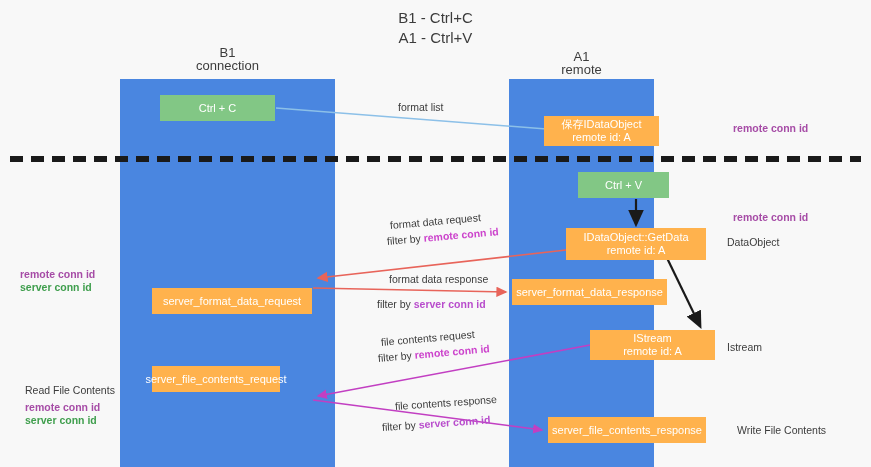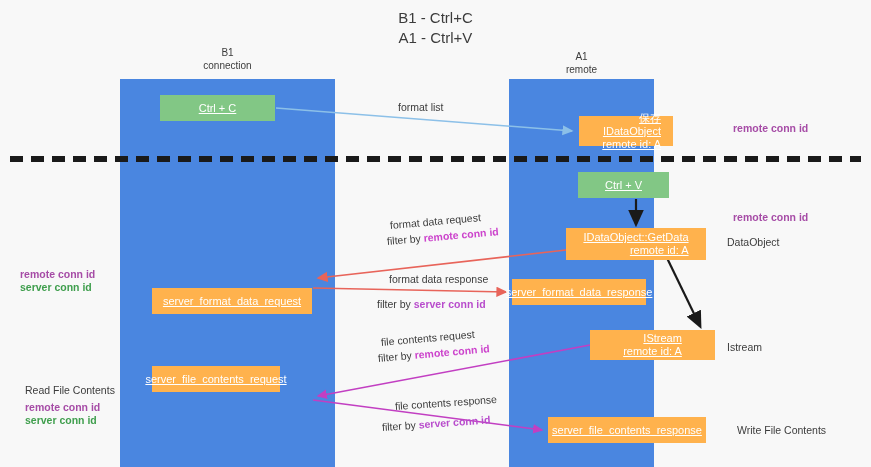--- a/index.html
+++ b/index.html
@@ -19,21 +19,21 @@
     position:absolute;
     background:#4a86e0;
   }
   #lane-b1 { left:120px; top:79px; width:215px; height:388px; }
   #lane-a1 { left:509px; top:79px; width:145px; height:388px; }
 
   
   .lane-head {
     position:absolute;
     text-align:center;
-    font-size:10px;
+    font-size:13px;
     line-height:13px;
     color:#3c3c3c;
     white-space:pre-line;
   }
   #head-b1 { left:120px; top:46px; width:215px; }
   #head-a1 { left:509px; top:50px; width:145px; }
 
   
   #title {
     position:absolute; left:0; top:8px; width:871px;
@@ -44,37 +44,36 @@
   
   #divider {
     position:absolute; left:10px; top:156px; width:851px; height:6px;
     background-image: repeating-linear-gradient(to right,#1a1a1a 0 13px, transparent 13px 21px);
   }
 
   
   .node {
     position:absolute;
     display:flex; align-items:center; justify-content:center;
-    text-align:right;
+    text-align:center;
     color:#ffffff;
     font-size:11px;
     line-height:13px;
     white-space:pre-line;
-    padding:2px 12px;
-    text-decoration:underline;
+    padding:2px 5px;
   }
   .node.green  { background:#82c785; }
   .node.orange { background:#ffb24d; }
 
   #n-ctrlc   { left:160px; top:95px;  width:115px; height:26px; }
-  #n-save    { left:579px; top:116px; width:94px; height:30px; }
+  #n-save    { left:544px; top:116px; width:115px; height:30px; }
   #n-ctrlv   { left:578px; top:172px; width:91px; height:26px; }
   #n-getdata { left:566px; top:228px; width:140px; height:32px; }
   #n-sfdreq  { left:152px; top:268px; width:160px; height:26px;margin-top:20px; }
-  #n-sfdresp { left:512px; top:279px; width:134px; height:26px; }
+  #n-sfdresp { left:512px; top:279px; width:155px; height:26px; }
   #n-istream { left:590px; top:330px; width:125px; height:30px; }
   #n-sfcreq  { left:152px; top:366px; width:128px; height:26px; }
   #n-sfcresp { left:548px; top:417px; width:158px; height:26px; }
 
   
   .ann {
     position:absolute;
     font-size:10.5px;
     line-height:13px;
     white-space:pre-line;

